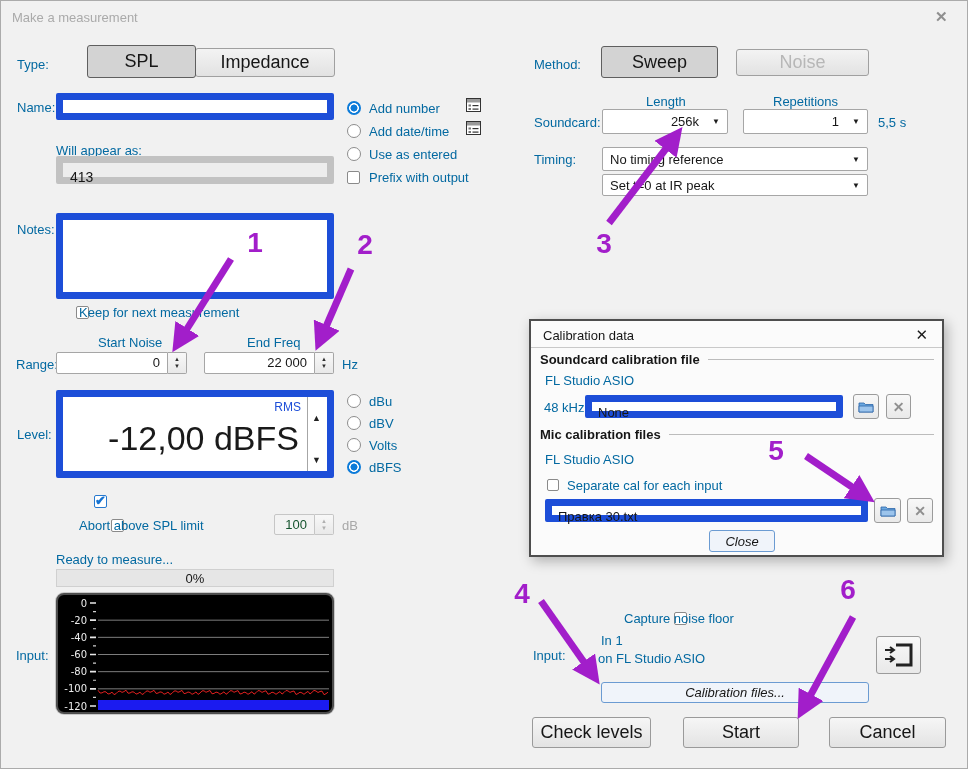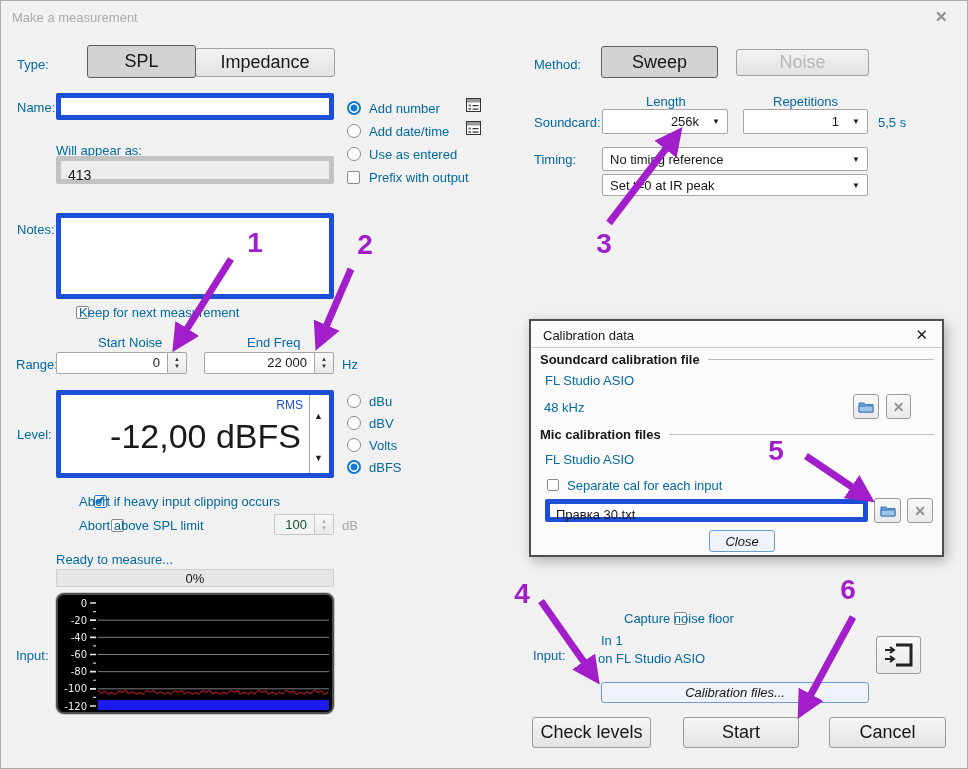--- a/index.html
+++ b/index.html
@@ -2,21 +2,21 @@
 <html><head>
 <meta charset="utf-8">
 <style>
   * { margin:0; padding:0; box-sizing:border-box; }
   html,body { background:#e8e8e8; }
   body { font-family:"Liberation Sans", sans-serif; }
   #app { position:relative; width:968px; height:769px; background:#f1f1f1;
          border:1px solid #ababab; overflow:hidden; color:#161616; }
   .abs { position:absolute; }
   .lbl { font-size:13px; color:#0369a1; white-space:nowrap; }
-  .field { background:#fff; border:5px solid #1d4ed8; border-radius:2px; font-size:13px; }
+  .field { background:#fff; border:7px solid #1d4ed8; border-radius:2px; font-size:13px; }
   .field.gray { background:#ededed; border-color:#c2c2c2; }
   .seg { display:flex; align-items:center; justify-content:center; font-size:18px;
          border:1px solid #a0a0a0; border-radius:3px;
          background:linear-gradient(#f3f3f3,#e2e2e2); cursor:pointer; }
   .seg.sel { background:#d3d3d3; border-color:#5f5f5f; z-index:2; }
   .seg.disabled { color:#b7b7b7; }
   .dd { display:flex; align-items:center; background:#fff; border:1px solid #a6a6a6;
         border-radius:2px; font-size:13px; padding:0 7px; cursor:pointer; }
   .dd .val { flex:1; white-space:nowrap; overflow:hidden; }
   .dd.right .val { text-align:right; padding-right:8px; }
@@ -147,21 +147,20 @@
   <div class="abs lbl" style="left:368px;top:393px;">dBu</div>
   <div class="abs radio" style="left:346px;top:415px;"></div>
   <div class="abs lbl" style="left:368px;top:415px;">dBV</div>
   <div class="abs radio" style="left:346px;top:437px;"></div>
   <div class="abs lbl" style="left:368px;top:437px;">Volts</div>
   <div class="abs radio sel" style="left:346px;top:459px;"></div>
   <div class="abs lbl" style="left:368px;top:459px;">dBFS</div>
 
   
   <div class="abs chk on" style="left:58px;top:493px;"></div>
-  <div class="abs lbl" style="left:78px;top:493px;">Abort if heavy input clipping occurs</div>
   <div class="abs chk" style="left:58px;top:517px;"></div>
   <div class="abs lbl" style="left:78px;top:517px;">Abort above SPL limit</div>
   <div class="abs spinval dis" style="left:273px;top:513px;width:41px;height:21px;">100</div>
   <div class="abs spinbtn dis" style="left:314px;top:513px;width:19px;height:21px;">
     <span>▲</span>
     <span>▼</span>
   </div>
   <div class="abs lbl" style="left:341px;top:517px;color:#a8a8a8;">dB</div>
 
   
@@ -241,20 +240,21 @@
     <div style="position:absolute;left:12px;top:7px;font-size:13px;">Calibration data</div>
     <div style="position:absolute;right:14px;top:5px;font-size:15px;color:#1a1a1a;cursor:pointer;">✕</div>
     <div style="position:absolute;left:0;top:26px;width:100%;height:1px;background:#c9c9c9;"></div>
 
     <div class="heading" style="position:absolute;left:9px;top:31px;width:394px;">
       <span>Soundcard calibration file</span>
       <span class="hline"></span>
     </div>
     <div class="lbl" style="position:absolute;left:14px;top:52px;">FL Studio ASIO</div>
     <div class="lbl" style="position:absolute;left:13px;top:79px;">48 kHz</div>
+    <div class="field" style="position:absolute;left:54px;top:74px;width:258px;height:23px;padding:3px 6px;">None</div>
     <div class="iconbtn" style="position:absolute;left:322px;top:73px;width:26px;height:25px;">
       <svg width="16" height="12" viewBox="0 0 16 12">
         <path d="M1,2 L6,2 L7.5,3.5 L15,3.5 L15,11 L1,11 Z" fill="#6aa7e0" stroke="#2c66a8" stroke-width="0.8"></path>
         <path d="M1,5 L15,5 L15,11 L1,11 Z" fill="#9cc4ec" stroke="#2c66a8" stroke-width="0.8"></path>
       </svg>
     </div>
     <div class="iconbtn" style="position:absolute;left:355px;top:73px;width:25px;height:25px;color:#8f8f8f;font-size:14px;font-weight:bold;">
       <span>✕</span>
     </div>
 

